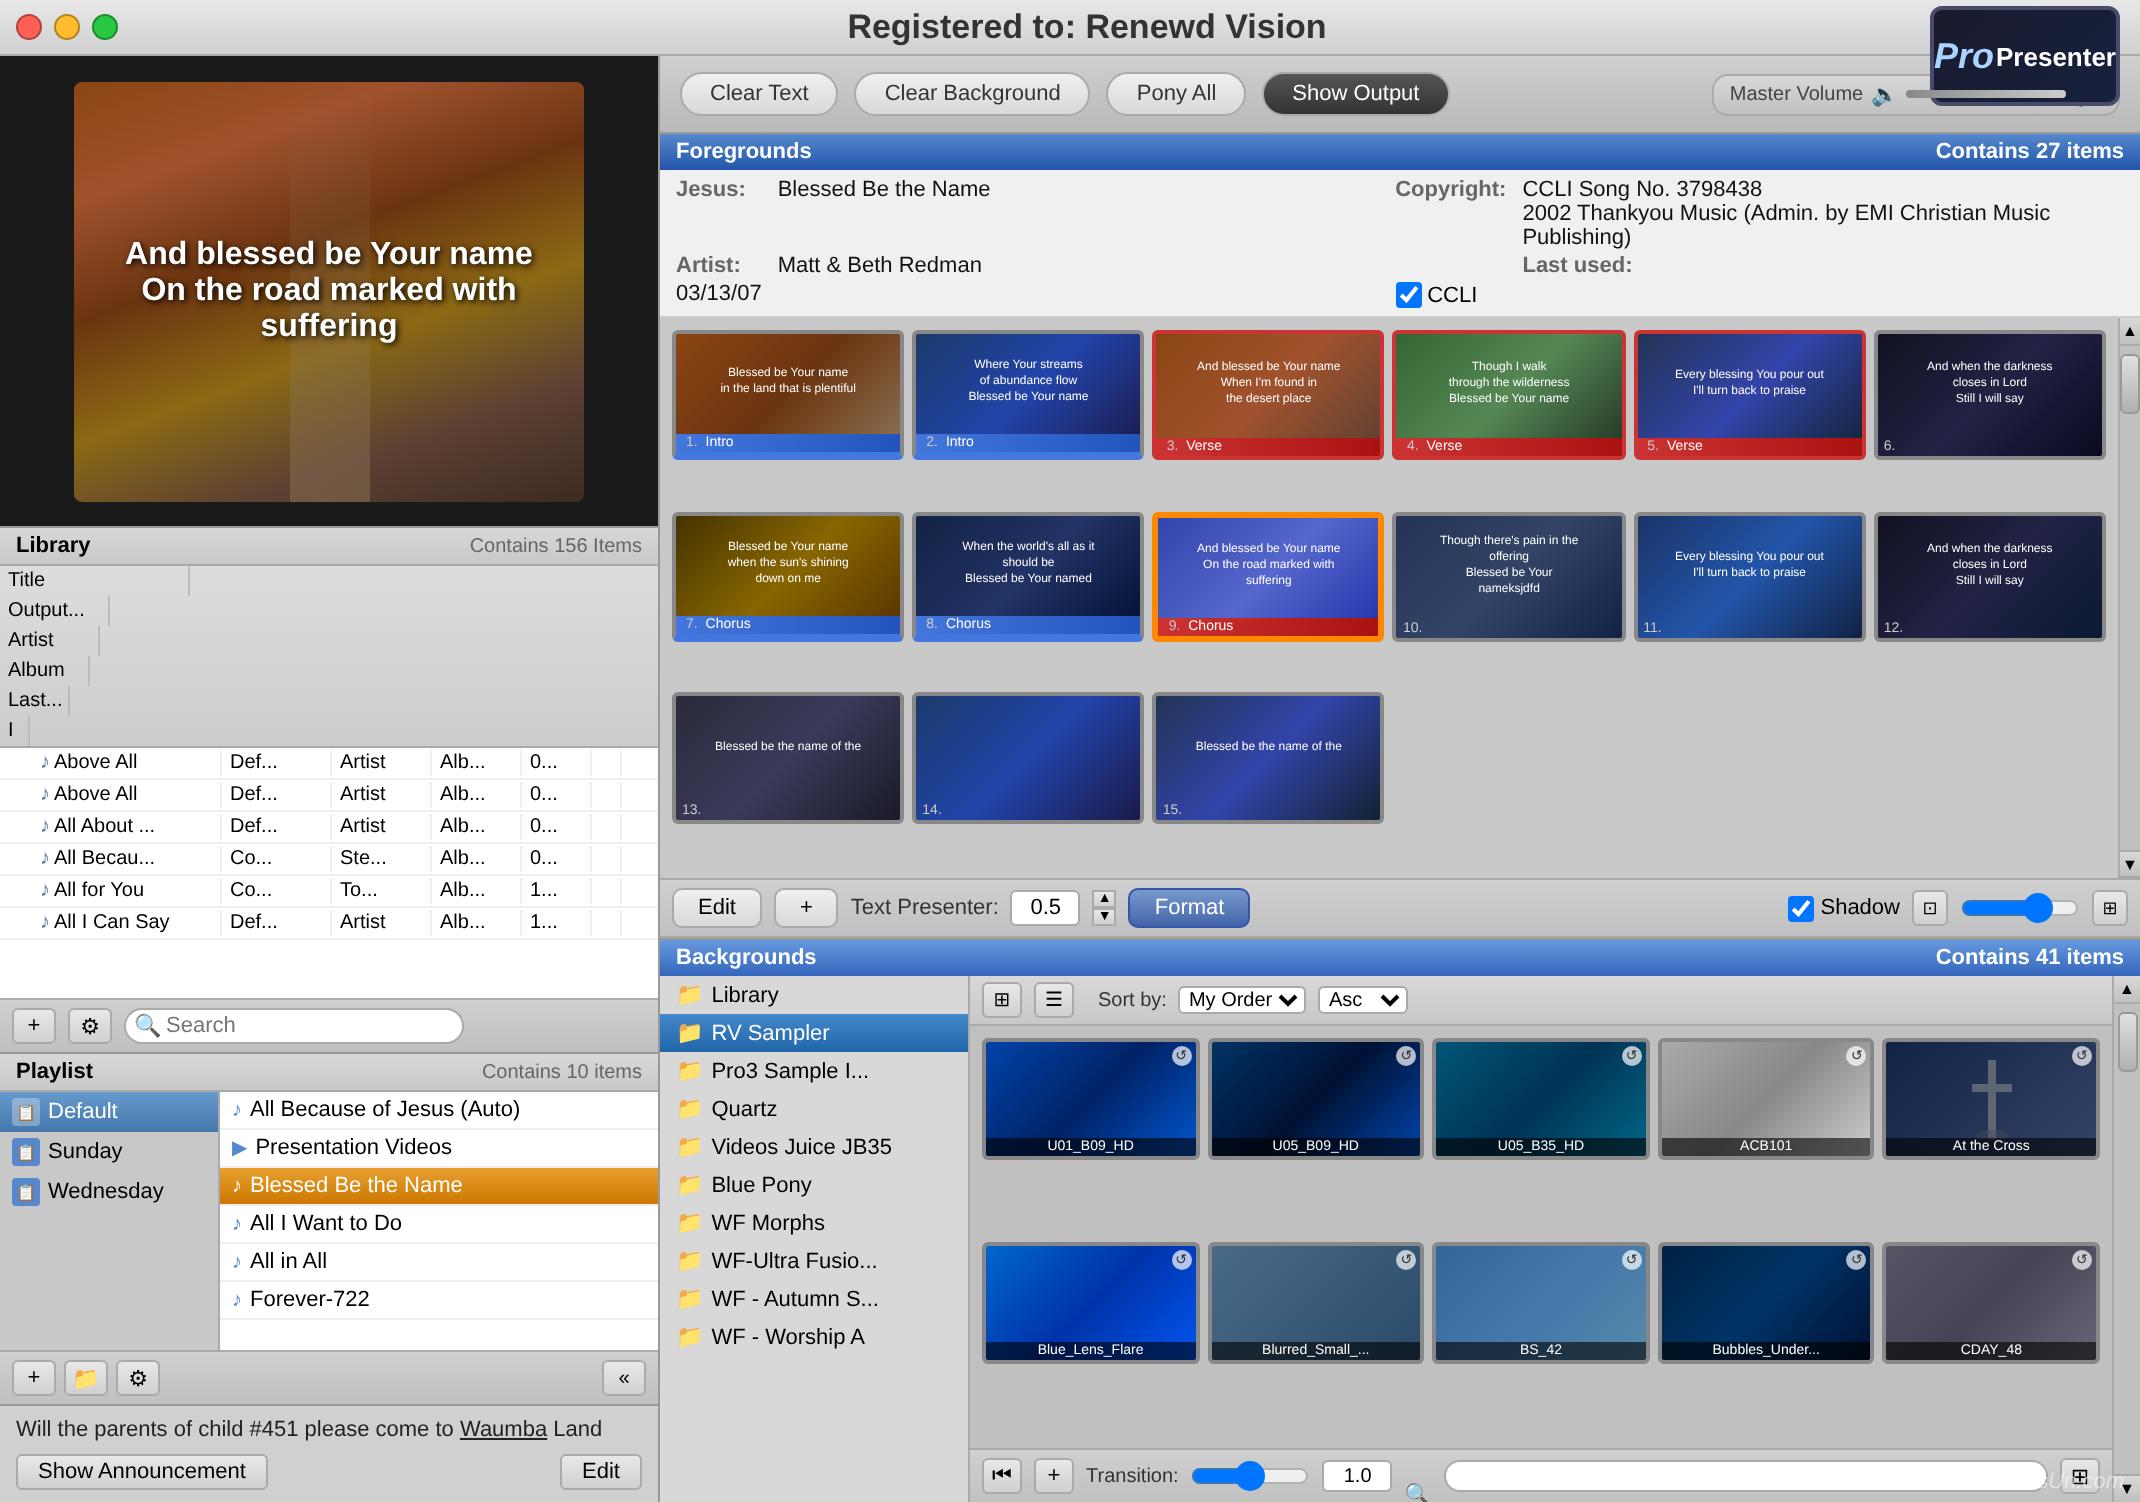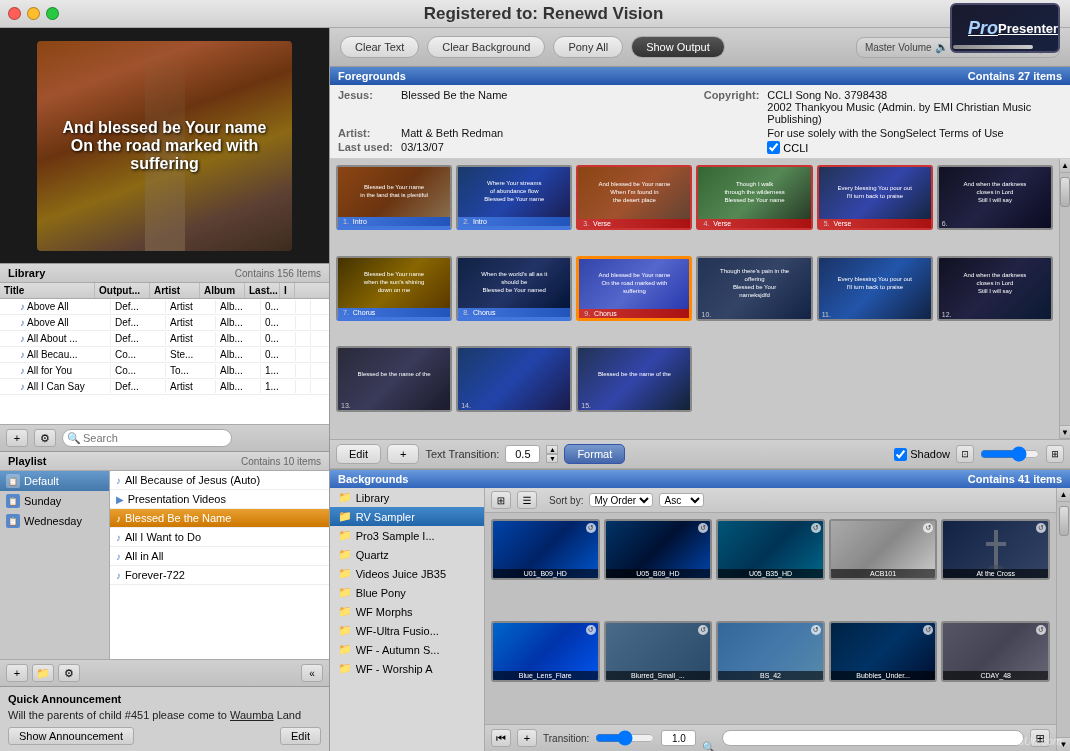--- a/index.html
+++ b/index.html
@@ -41,32 +41,31 @@
     .title-text {
       font-size: 17px;
       color: #333;
       font-weight: bold;
       margin-left: 17px;
     }
     .pro-logo {
       position: absolute;
       right: 10px;
       top: 3px;
-      width: 110px;
+      width: 95px;
       height: 50px;
       background: linear-gradient(135deg, #1a1a2e, #16213e);
       border-radius: 6px;
       display: flex;
       align-items: center;
-      justify-content: flex-end;
+      justify-content: space-between;
       color: white;
       font-size: 14px;
       font-weight: bold;
       border: 2px solid #4a4a6a;
-      text-decoration: underline;
     }
     .pro-logo .pro { color: #aad4ff; font-size: 18px; font-style: italic; }
     .pro-logo .presenter { color: white; font-size: 13px; }
 
     
     .main-container {
       display: flex;
       height: calc(751px - 28px);
     }
 
@@ -138,21 +137,22 @@
     .section-header .count {
       color: #666;
       font-weight: normal;
       font-size: 10px;
     }
     .library-table-header {
       display: flex;
       background: linear-gradient(to bottom, #ddd, #ccc);
       border-bottom: 1px solid #aaa;
       font-size: 10px;
-      font-weight: bold;
+      font-weight: normal;
+      flex-direction: column;
     }
     .library-table-header div {
       padding: 2px 4px;
       border-right: 1px solid #bbb;
       flex-shrink: 0;
     }
     .col-title { width: 95px; }
     .col-cat { width: 55px; }
     .col-artist { width: 50px; }
     .col-album { width: 45px; }
@@ -906,21 +906,20 @@
       </div>
       <div class="playlist-toolbar">
         <div class="small-btn">+</div>
         <div class="small-btn">📁</div>
         <div class="small-btn">⚙</div>
         <div class="collapse-btn">«</div>
       </div>
     </div>
 
     <div class="announcement-section">
-      <div class="announcement-title">Quick Announcement</div>
       <div class="announcement-text">
         Will the parents of child #451 please come to <u>Waumba</u> Land
       </div>
       <div class="announcement-bottom">
         <button class="ann-btn">Show Announcement</button>
         <button class="ann-btn">Edit</button>
       </div>
     </div>
 
   </div>
@@ -946,21 +945,20 @@
         <span>Contains 27 items</span>
       </div>
       <div class="fg-info">
         <span class="fg-label">Jesus:</span>
         <span class="fg-value">Blessed Be the Name</span>
         <span class="fg-label">Copyright:</span>
         <span class="fg-value">CCLI Song No. 3798438<br>2002 Thankyou Music (Admin. by EMI Christian Music Publishing)</span>
         <span class="fg-label">Artist:</span>
         <span class="fg-value">Matt &amp; Beth Redman</span>
         <span></span>
-        <span class="fg-value">For use solely with the SongSelect Terms of Use</span>
         <span class="fg-label">Last used:</span>
         <span class="fg-value">03/13/07</span>
         <span></span>
         <label style="font-size:11px; display:flex; align-items:center; gap:3px;">
           <input type="checkbox" checked="" style=""> CCLI
         </label>
       </div>
 
       <div style="display:flex; flex:1; overflow:hidden;">
         <div class="slide-grid">
@@ -1061,21 +1059,21 @@
         <div class="right-scroll">
           <div class="right-scroll-arrow">▲</div>
           <div class="right-scroll-thumb"></div>
           <div class="right-scroll-arrow" style="margin-top:auto; border-top:1px solid #aaa;">▼</div>
         </div>
       </div>
 
       <div class="slide-toolbar">
         <button class="slide-toolbar-btn">Edit</button>
         <button class="slide-toolbar-btn">+</button>
-        <span class="transition-label">Text Transition:</span>
+        <span class="transition-label">Text Presenter:</span>
         <input class="transition-input" type="text" value="0.5" style="">
         <div class="stepper">
           <div class="stepper-btn">▲</div>
           <div class="stepper-btn">▼</div>
         </div>
         <button class="slide-toolbar-btn format-btn">Format</button>
         <label class="shadow-check">
           <input type="checkbox" checked="" style="">
           <span>Shadow</span>
         </label>

